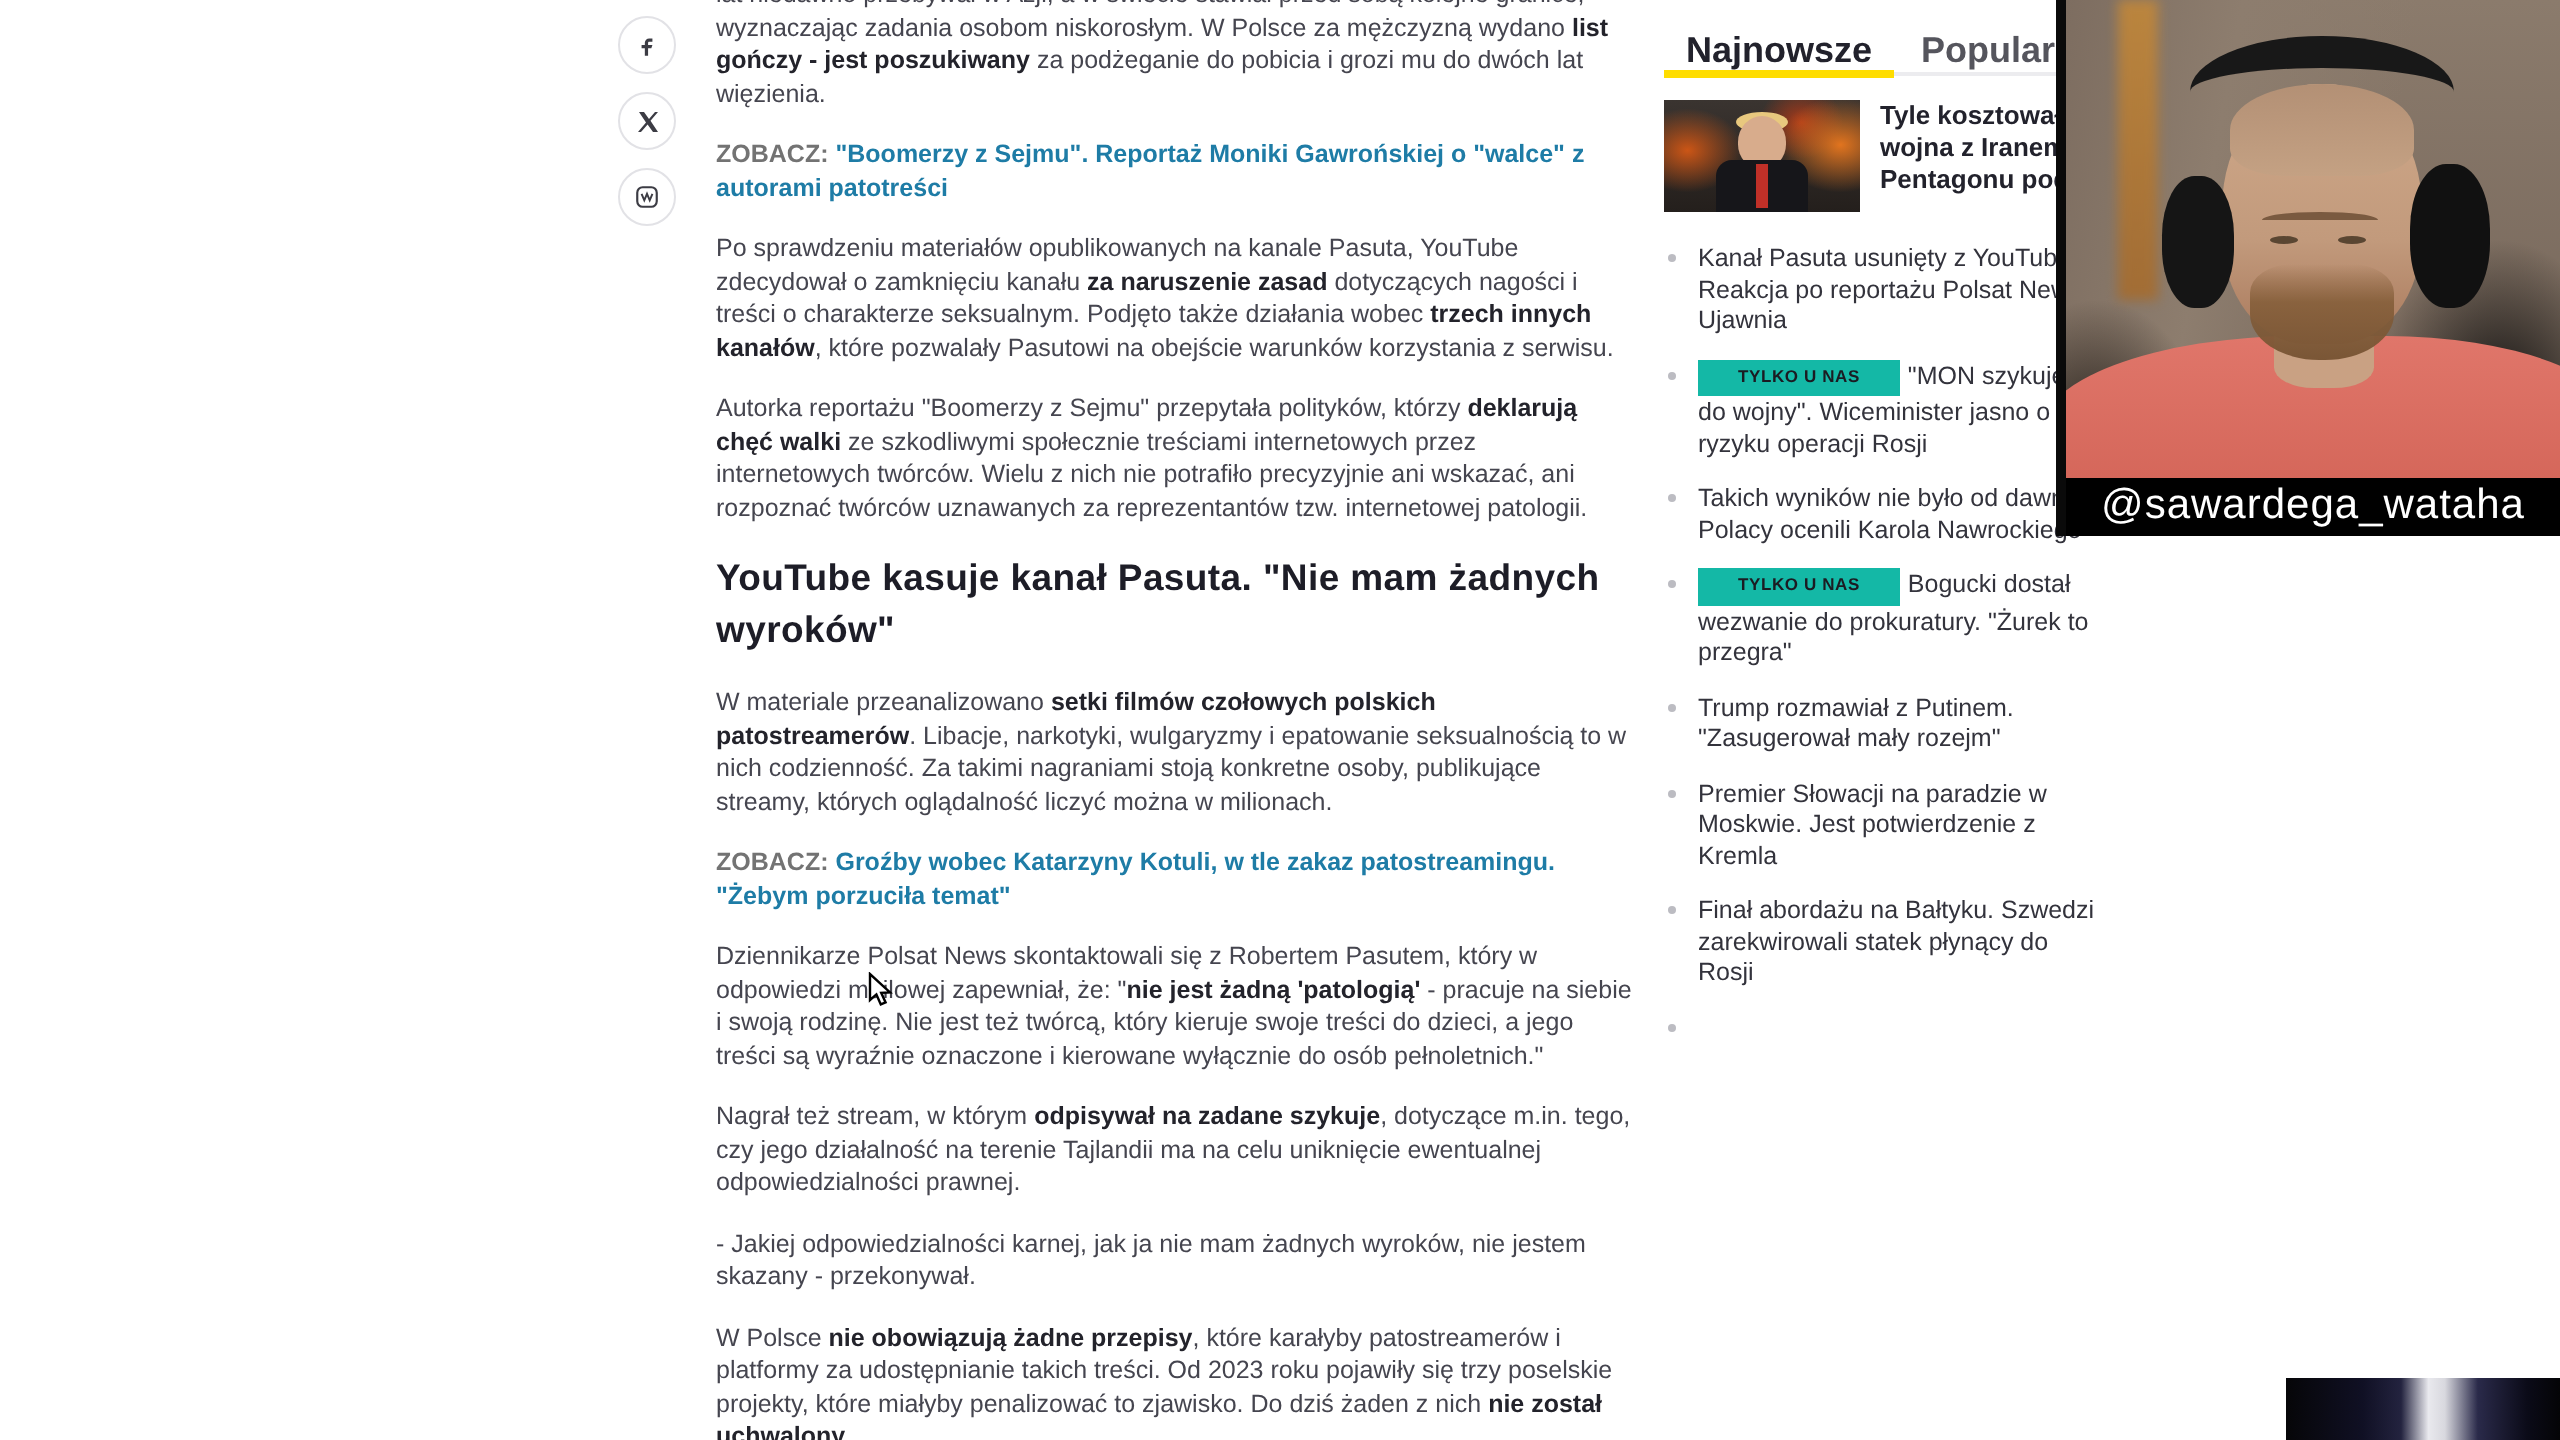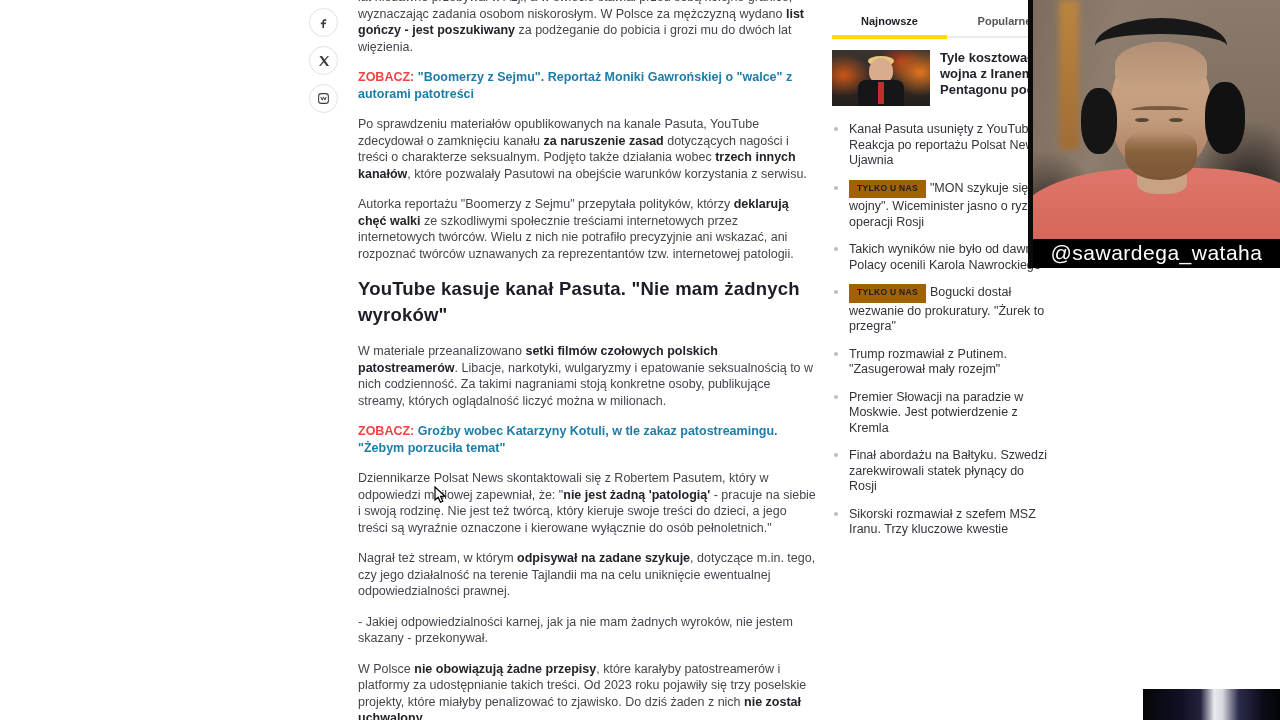--- a/index.html
+++ b/index.html
@@ -12,29 +12,29 @@
   .share-btn { width:29px; height:29px; border:1px solid #e2e2e6; border-radius:50%;
                background:#fff; display:flex; align-items:center; justify-content:center;
                color:#3c3c44; cursor:pointer; }
   .share-btn svg { display:block; }
 
   
   .article { position:absolute; left:358px; top:-11px; width:460px; color:#45454f; }
   .article p { font-size:12.5px; line-height:16.5px; margin:0 0 14px; }
   .article b { color:#23232b; }
   .see { font-weight:bold; }
-  .see .see-label { color:#ef4444; }
+  .see .see-label { color:#737373; }
   .see a { color:#1e7ca6; text-decoration:none; font-weight:bold; }
   .article h2 { font-size:18.5px; line-height:26px; color:#1d1d27; margin:10px 0 15px;
                 font-weight:bold; letter-spacing:.2px; }
 
   
   .sidebar { position:absolute; left:832px; top:6px; width:430px; }
   .tabs { display:flex; border-bottom:2px solid #ececef; height:32px; }
-  .tab { width:115px; text-align:center; font-size:11px; font-weight:bold; color:#55555d;
+  .tab { width:115px; text-align:center; font-size:18px; font-weight:bold; color:#55555d;
          padding-top:9px; position:relative; cursor:pointer; }
   .tab.active { color:#22222c; }
   .tab.active::after { content:""; position:absolute; left:0; right:0; bottom:-3px; height:4px;
                        background:#ffdd00; }
   .featured { display:flex; gap:10px; margin-top:12px; cursor:pointer; }
   .thumb { width:98px; height:56px; flex:0 0 auto; position:relative; overflow:hidden;
            background:
              radial-gradient(40px 30px at 12% 45%, rgba(220,90,20,.9), rgba(120,30,10,.0) 70%),
              radial-gradient(45px 34px at 90% 40%, rgba(235,120,30,.95), rgba(120,30,10,0) 70%),
              radial-gradient(30px 26px at 70% 20%, rgba(200,60,20,.8), rgba(60,20,10,0) 70%),
@@ -46,22 +46,22 @@
   .thumb .suit { position:absolute; left:26px; top:30px; width:46px; height:26px; border-radius:8px 8px 0 0;
                  background:#16161a; }
   .thumb .tie { position:absolute; left:46px; top:32px; width:6px; height:22px; background:#c03028; }
   .featured-title { width:165px; font-size:13px; line-height:16px; font-weight:bold; color:#22222c; }
 
   .news-list { list-style:none; margin-top:16px; }
   .news-list li { position:relative; padding-left:17px; margin-bottom:12px; width:222px;
                   font-size:12.5px; line-height:15.5px; color:#33333c; cursor:pointer; }
   .news-list li .bullet { position:absolute; left:2px; top:5px; width:4px; height:4px;
                           border-radius:50%; background:#bcbcc2; }
-  .badge { display:inline-block; background:#a16207; color:#1b1b22; font-size:8.5px; font-weight:bold;
-           letter-spacing:.3px; padding:1px 8px 2px; margin-right:4px; transform:translateY(-1px); }
+  .badge { display:inline-block; background:#14b8a6; color:#1b1b22; font-size:8.5px; font-weight:bold;
+           letter-spacing:.3px; padding:1px 20px 2px; margin-right:4px; transform:translateY(-1px); }
 
   
   .webcam { position:absolute; right:0; top:0; width:252px; height:268px; background:#000;
             border-left:5px solid #0a0a0a; overflow:hidden; }
   .cam-scene { position:absolute; inset:0;
       background: linear-gradient(100deg, #7d6d60 0%, #8d7d6e 30%, #94847400 60%),
                   linear-gradient(#8b7b6c,#6f6055); }
   .cam-strip { position:absolute; left:26px; top:0; width:20px; height:150px;
       background:linear-gradient(#c98a35,#a86a28); filter:blur(3px); opacity:.8; }
   .cam-shadow-r { position:absolute; right:-30px; top:120px; width:120px; height:160px;
@@ -172,21 +172,21 @@
     </div>
 
     <ul class="news-list">
       <li><span class="bullet"></span><span>Kanał Pasuta usunięty z YouTube. Reakcja po reportażu Polsat News Ujawnia</span></li>
       <li><span class="bullet"></span><span class="badge">TYLKO U NAS</span><span>"MON szykuje się do wojny". Wiceminister jasno o ryzyku operacji Rosji</span></li>
       <li><span class="bullet"></span><span>Takich wyników nie było od dawna. Polacy ocenili Karola Nawrockiego</span></li>
       <li><span class="bullet"></span><span class="badge">TYLKO U NAS</span><span>Bogucki dostał wezwanie do prokuratury. "Żurek to przegra"</span></li>
       <li><span class="bullet"></span><span>Trump rozmawiał z Putinem. "Zasugerował mały rozejm"</span></li>
       <li><span class="bullet"></span><span>Premier Słowacji na paradzie w Moskwie. Jest potwierdzenie z Kremla</span></li>
       <li><span class="bullet"></span><span>Finał abordażu na Bałtyku. Szwedzi zarekwirowali statek płynący do Rosji</span></li>
-      <li><span class="bullet"></span><span>Sikorski rozmawiał z szefem MSZ Iranu. Trzy kluczowe kwestie</span></li>
+      <li><span class="bullet"></span></li>
     </ul>
   </aside>
 
   <div class="webcam">
     <div class="cam-scene"></div>
     <div class="cam-strip"></div>
     <div class="cam-shadow-l"></div>
     <div class="cam-shadow-r"></div>
     <div class="shirt"></div>
     <div class="collar"></div>

